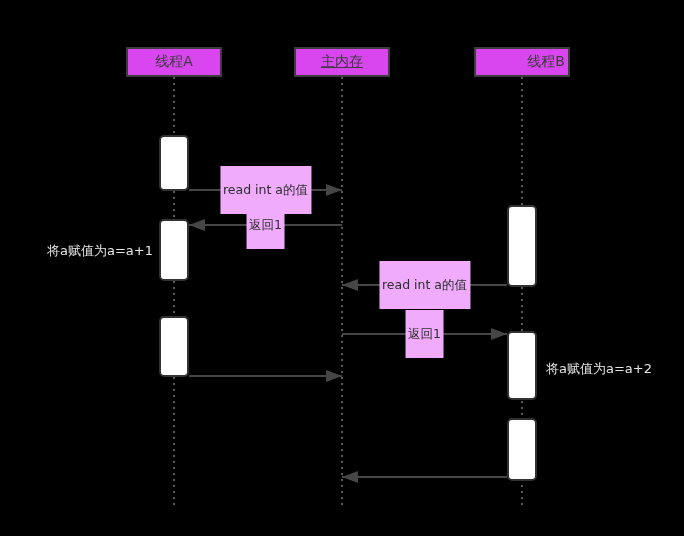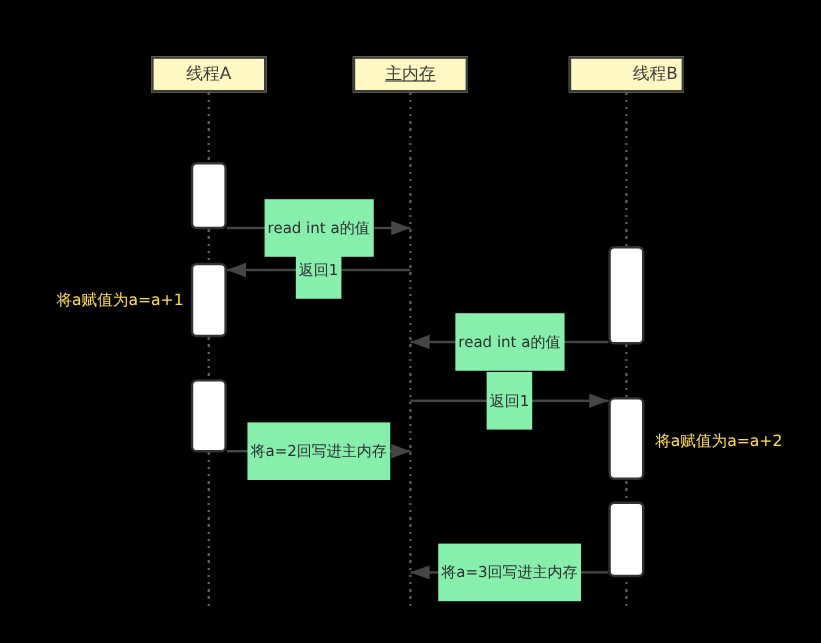--- a/index.html
+++ b/index.html
@@ -12,21 +12,21 @@
     overflow: hidden;
   }
 
   
   .head {
     position: absolute;
     top: 47px;
     width: 96px;
     height: 30px;
     box-sizing: border-box;
-    background: #fef9c3;
+    background: #d946ef;
     border: 2px solid #3c3c3c;
     color: #3c3c3c;
     font-size: 14px;
     display: flex;
     align-items: center;
     justify-content: center;
     z-index: 3;
   }
   .head-a { left: 126px; }
   .head-mem { left: 294px; text-decoration: underline; }
@@ -95,32 +95,32 @@
     border-left: 16px solid #464646;
   }
   .arrow-left {
     left: 0;
     border-right: 16px solid #464646;
   }
   .msg-label {
     position: absolute;
     left: 50%; top: 50%;
     transform: translate(-50%, -50%);
-    background: #86efac;
+    background: #f0abfc;
     color: #2e2e2e;
     font-size: 12.5px;
     line-height: 16px;
     padding: 16px 3px;
     white-space: nowrap;
   }
 
   
   .note {
     position: absolute;
-    color: #fde047;
+    color: #e5e5e5;
     font-size: 13px;
     line-height: 15px;
     white-space: nowrap;
     z-index: 2;
   }
   .note-a { left: 40px; top: 243px; width: 113px; text-align: right; }
   .note-b { left: 546px; top: 361px; text-align: right; }
 </style>
 </head>
 <body>
@@ -162,25 +162,23 @@
 
   <div class="message msg-4">
     <div class="msg-line"></div>
     <div class="arrowhead arrow-right"></div>
     <span class="msg-label">返回1</span>
   </div>
 
   <div class="message msg-5">
     <div class="msg-line"></div>
     <div class="arrowhead arrow-right"></div>
-    <span class="msg-label">将a=2回写进主内存</span>
   </div>
 
   <div class="message msg-6">
     <div class="msg-line"></div>
     <div class="arrowhead arrow-left"></div>
-    <span class="msg-label">将a=3回写进主内存</span>
   </div>
 
   <div class="note note-a">将a赋值为a=a+1</div>
   <div class="note note-b">将a赋值为a=a+2</div>
 
 </div>
 
 </body></html>

